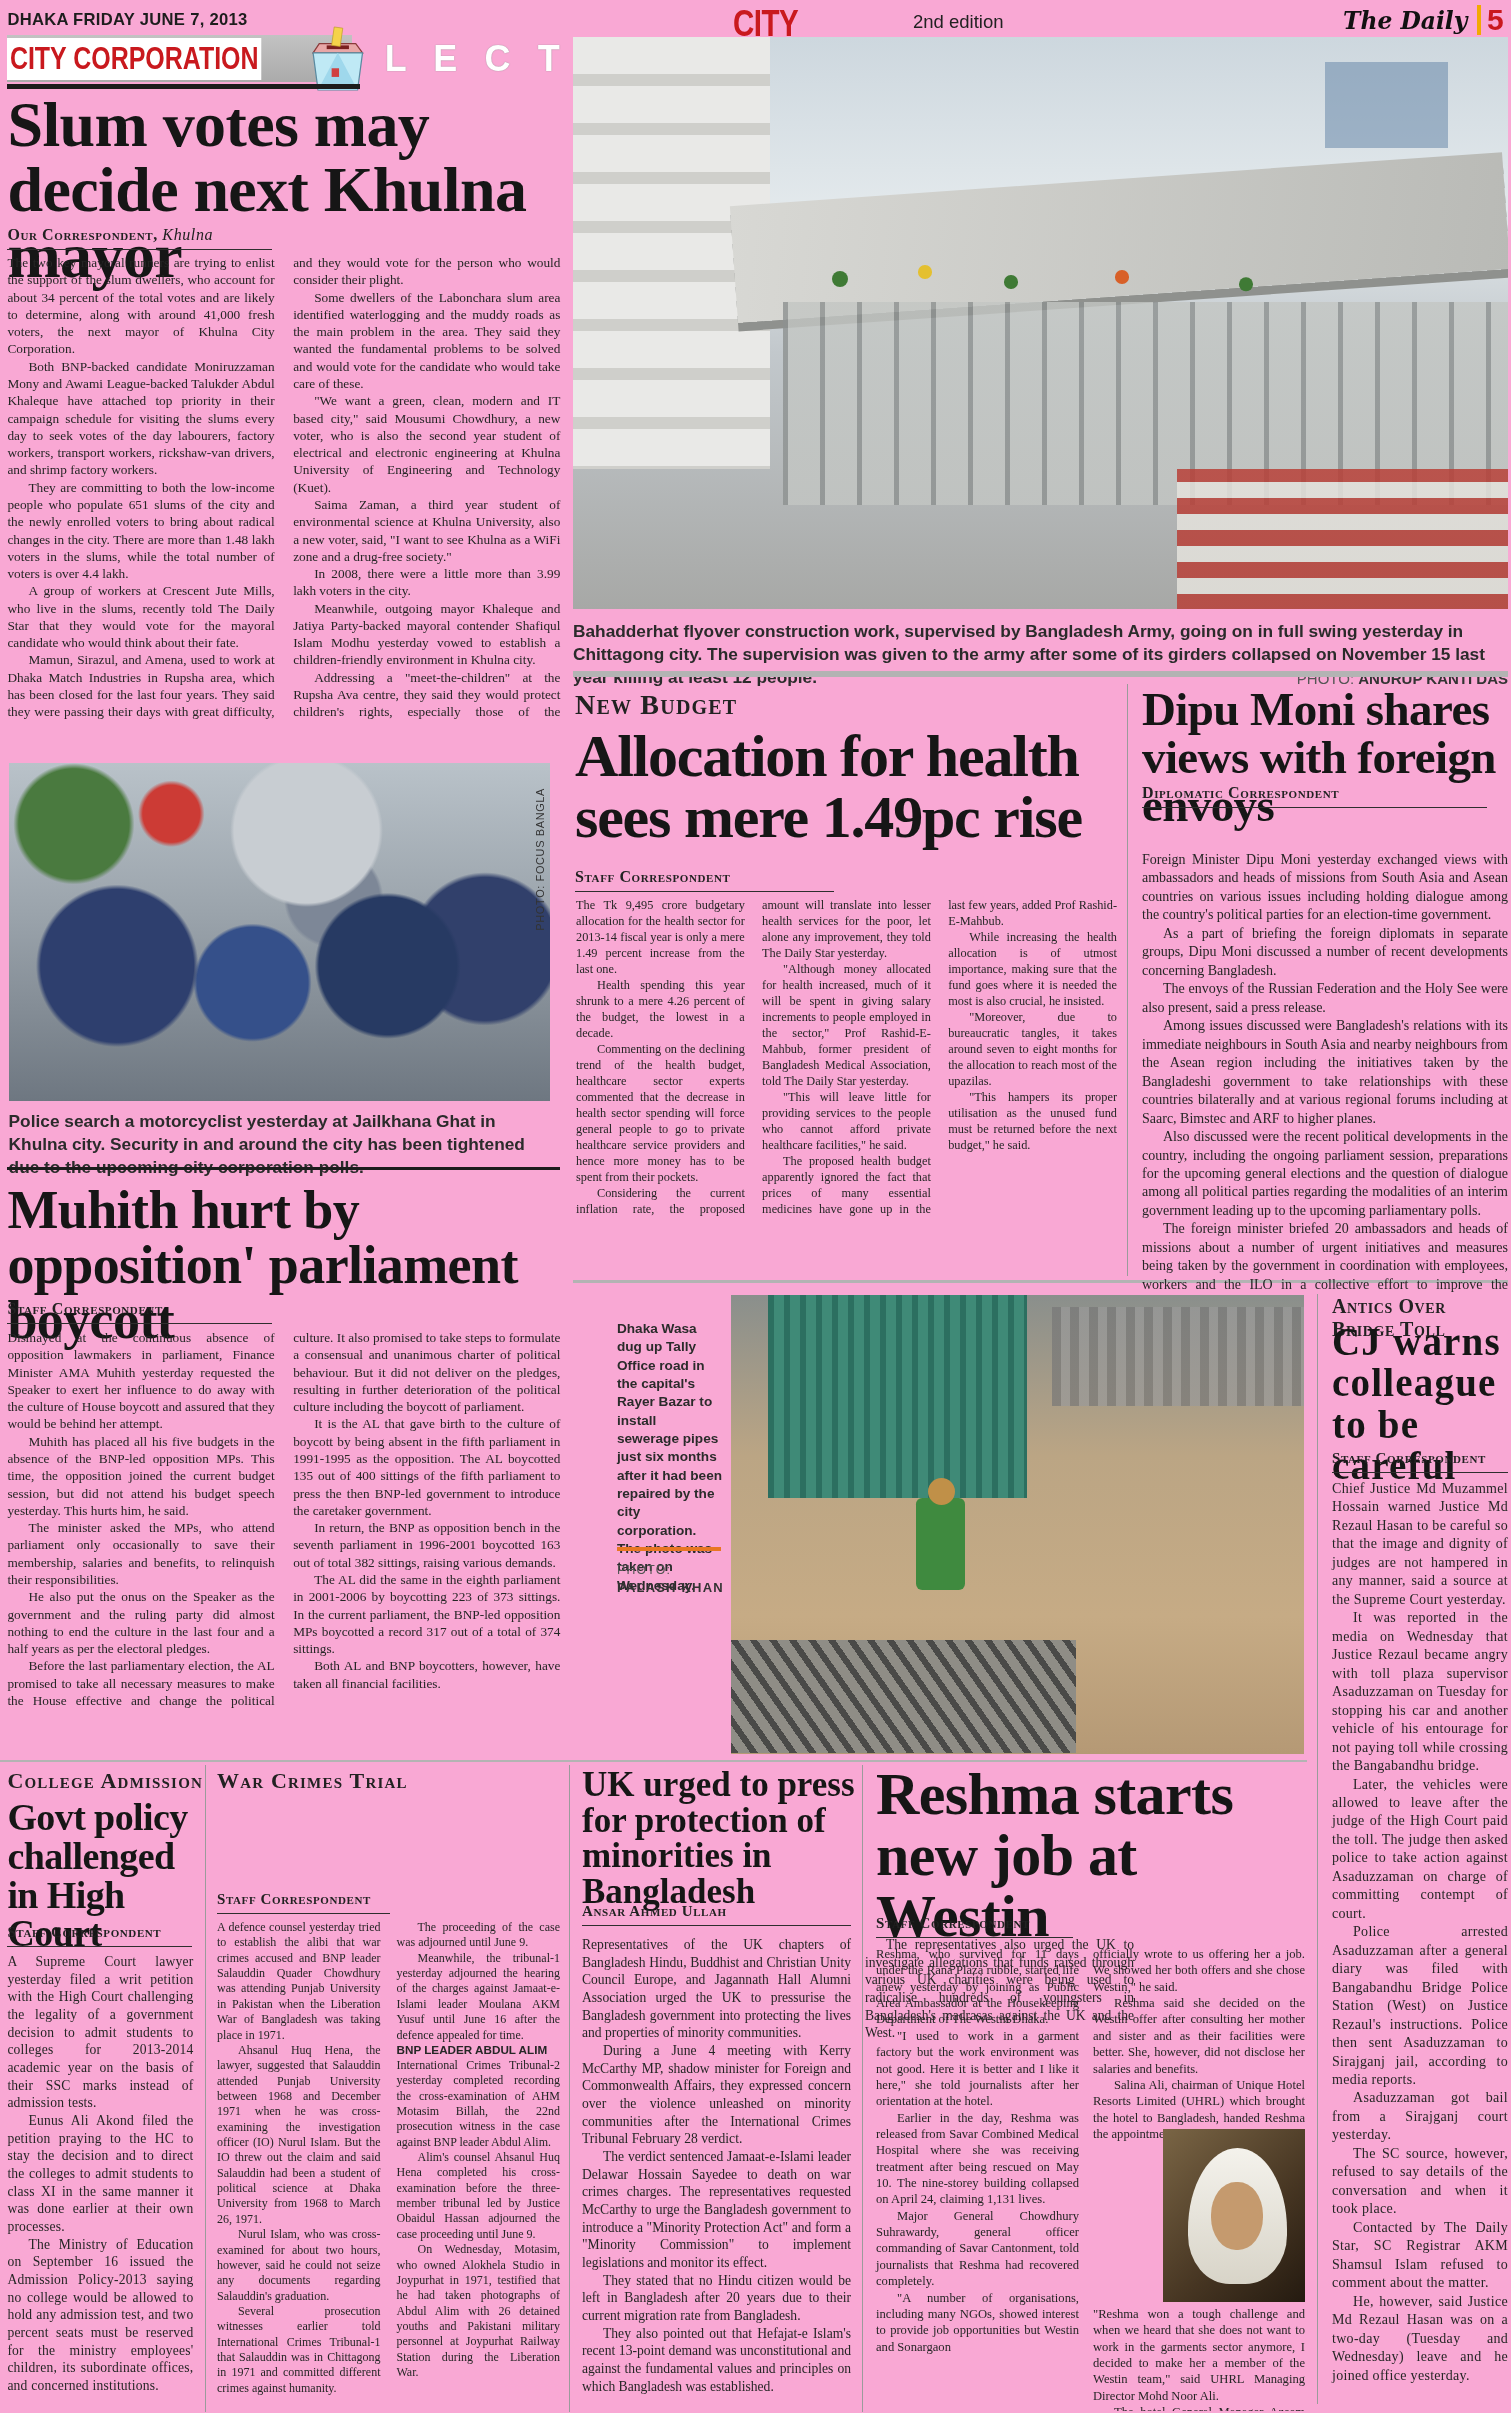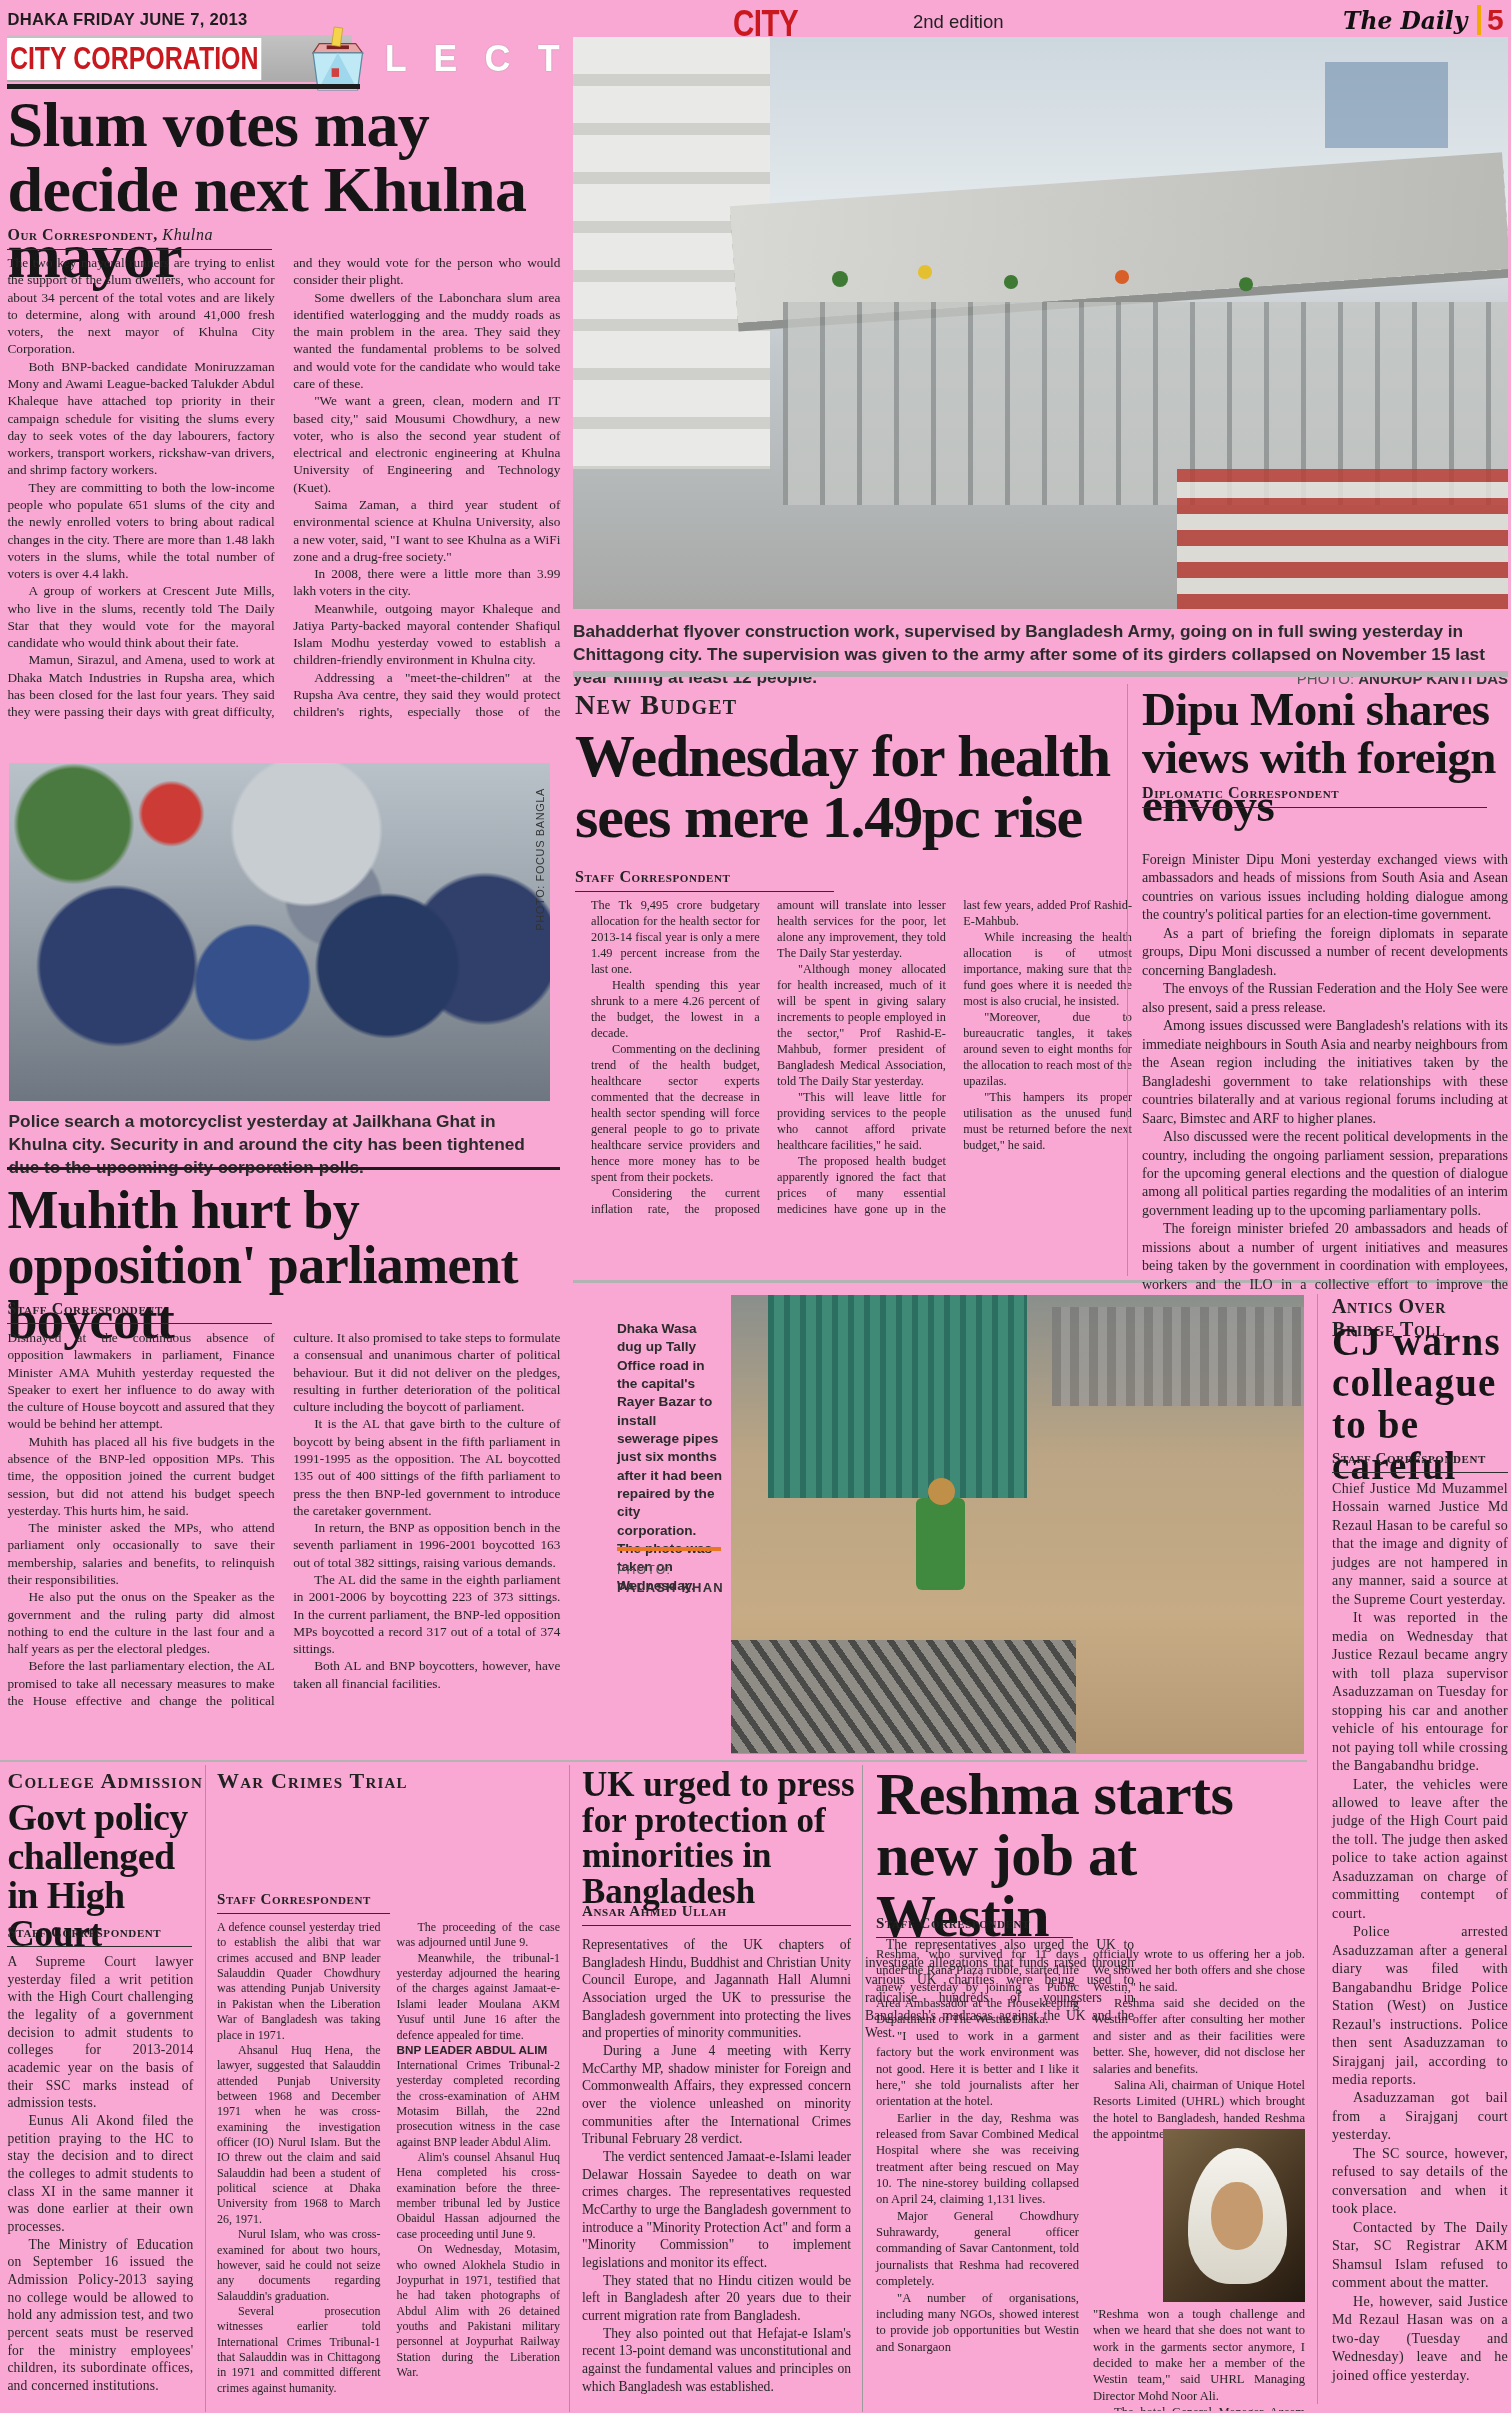--- a/index.html
+++ b/index.html
@@ -131,25 +131,25 @@
     <span>Bahadderhat flyover construction work, supervised by Bangladesh Army, going on in full swing yesterday in Chittagong city. The supervision was given to the army after some of its girders collapsed on November 15 last year killing at least 12 people.</span>
     <span class="credit" style="float:right;font-weight:normal;font-size:15px;margin-top:3.7px;">
       <span>PHOTO:</span>
       <b>ANURUP KANTI DAS</b>
     </span>
   </div>
   <div class="abs gray-rule" style="left:573px;top:671px;width:935px;height:5.5px;"></div>
 
   <div class="abs kicker" style="left:575px;top:689px;font-size:28px;">New Budget</div>
   <div class="abs headline" style="left:575px;top:726px;width:543px;font-size:60px;letter-spacing:-1.2px;">
-    <div>Wednesday for health</div>
+    <div>Allocation for health</div>
     <div>sees mere 1.49pc rise</div>
   </div>
   <div class="abs byline" style="left:575px;top:868px;width:259px;font-size:16px;">Staff Correspondent</div>
-  <div class="abs body-cols" style="left:591px;top:898px;width:541px;height:372px;column-count:3;column-gap:17.3px;font-size:12.3px;line-height:1.3;">
+  <div class="abs body-cols" style="left:576px;top:898px;width:541px;height:372px;column-count:3;column-gap:17.3px;font-size:12.3px;line-height:1.3;">
       <p>The Tk 9,495 crore budgetary allocation for the health sector for 2013-14 fiscal year is only a mere 1.49 percent increase from the last one.</p>
       <p>Health spending this year shrunk to a mere 4.26 percent of the budget, the lowest in a decade.</p>
       <p>Commenting on the declining trend of the health budget, healthcare sector experts commented that the decrease in health sector spending will force general people to go to private healthcare service providers and hence more money has to be spent from their pockets.</p>
       <p>Considering the current inflation rate, the proposed amount will translate into lesser health services for the poor, let alone any improvement, they told The Daily Star yesterday.</p>
       <p>"Although money allocated for health increased, much of it will be spent in giving salary increments to people employed in the sector," Prof Rashid-E-Mahbub, former president of Bangladesh Medical Association, told The Daily Star yesterday.</p>
       <p>"This will leave little for providing services to the people who cannot afford private healthcare facilities," he said.</p>
       <p>The proposed health budget apparently ignored the fact that prices of many essential medicines have gone up in the last few years, added Prof Rashid-E-Mahbub.</p>
       <p>While increasing the health allocation is of utmost importance, making sure that the fund goes where it is needed the most is also crucial, he insisted.</p>
       <p>"Moreover, due to bureaucratic tangles, it takes around seven to eight months for the allocation to reach most of the upazilas.</p>
       <p>"This hampers its proper utilisation as the unused fund must be returned before the next budget," he said.</p>

